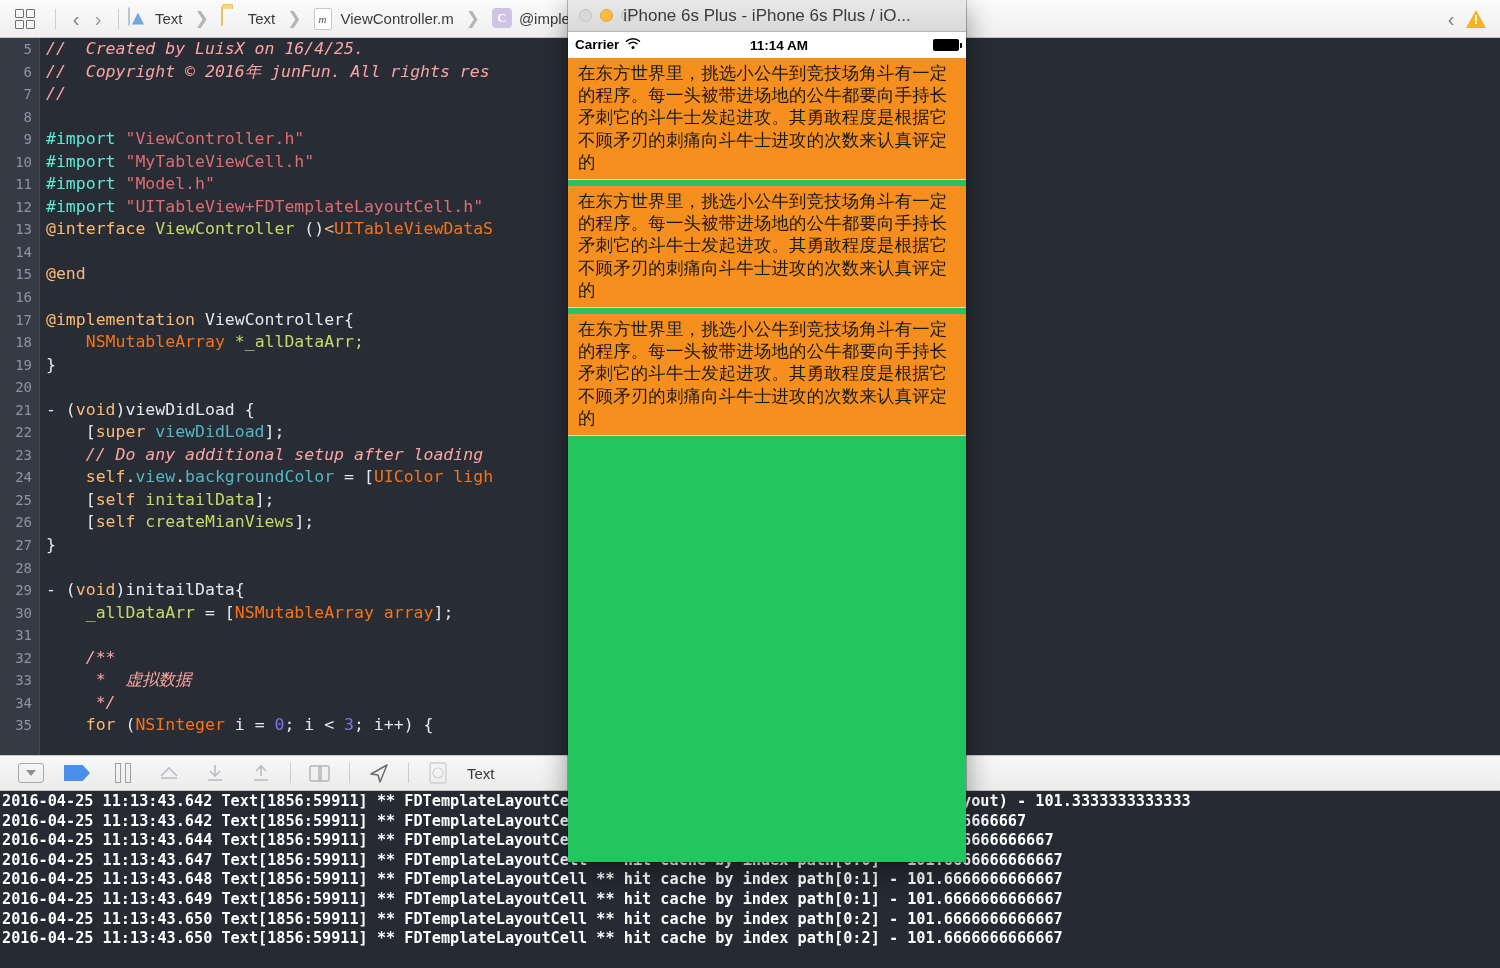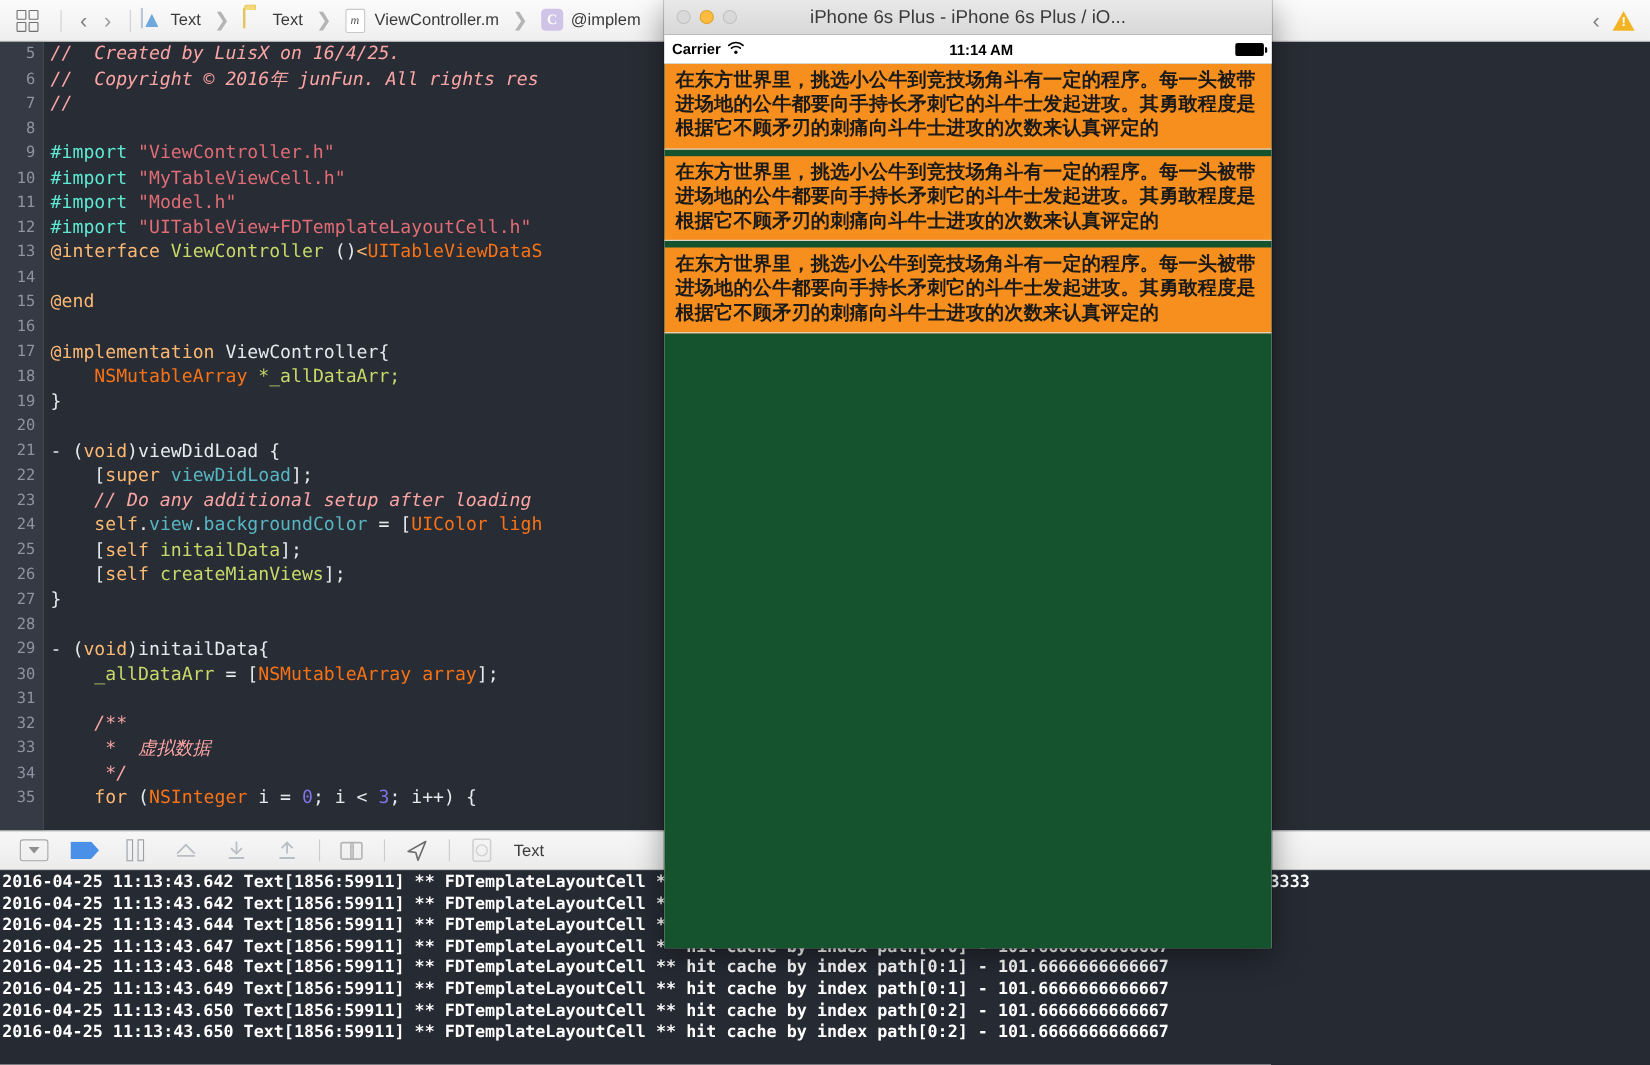--- a/index.html
+++ b/index.html
@@ -145,21 +145,21 @@
     font-size: 15.2px; line-height: 19.6px;
     padding-top: 1px;
     color: #ffffff;
     font-weight: bold;
     white-space: pre;
   }
   .logline { height: 19.6px; padding-left: 2px; }
 
   
   .sim-window {
-    position: absolute; left: 604px; top: 0px; width: 552px; height: 862px;
+    position: absolute; left: 568px; top: 0px; width: 398px; height: 862px;
     background: #ffffff;
     box-shadow: 0 0 0 1px rgba(0,0,0,0.25), 0 8px 26px rgba(0,0,0,0.40);
   }
   .sim-titlebar {
     position: relative; width: 100%; height: 32px;
     background: linear-gradient(#e9e9e9, #d8d8d8);
     border-bottom: 1px solid #b6b6b6;
     display: flex; align-items: center;
   }
   .traffic { display: flex; gap: 8px; padding-left: 11px; align-items: center; }
@@ -183,21 +183,21 @@
   .sb-left { display: flex; align-items: flex-start; gap: 6px; }
   .sb-center {
     position: absolute; left: 0; width: 100%; text-align: center;
     font-size: 13.5px; font-weight: 700; margin-left: 12px;
   }
   .sb-right { margin-left: auto; display: flex; align-items: center; }
   .battery { width: 26px; height: 12px; background: #000; border-radius: 2px; position: relative; }
   .battery:after { content:""; position:absolute; right:-3px; top:3.5px; width:2.5px;height:5px;background:#000;border-radius:0 1px 1px 0; }
   .sim-screen {
     position: relative; width: 100%; height: 804px;
-    background: #14532d; overflow: hidden; font-weight: bold;
+    background: #22c55e; overflow: hidden;
   }
   .cell {
     background: #f78f1e;
     color: #1a1a1a;
     font-family: "DejaVu Sans", sans-serif;
     font-size: 17.4px;
     line-height: 22.2px;
     padding: 4px 10px 6px 10px;
     border-bottom: 1px solid #dcdcdc;
     letter-spacing: 0.2px;

